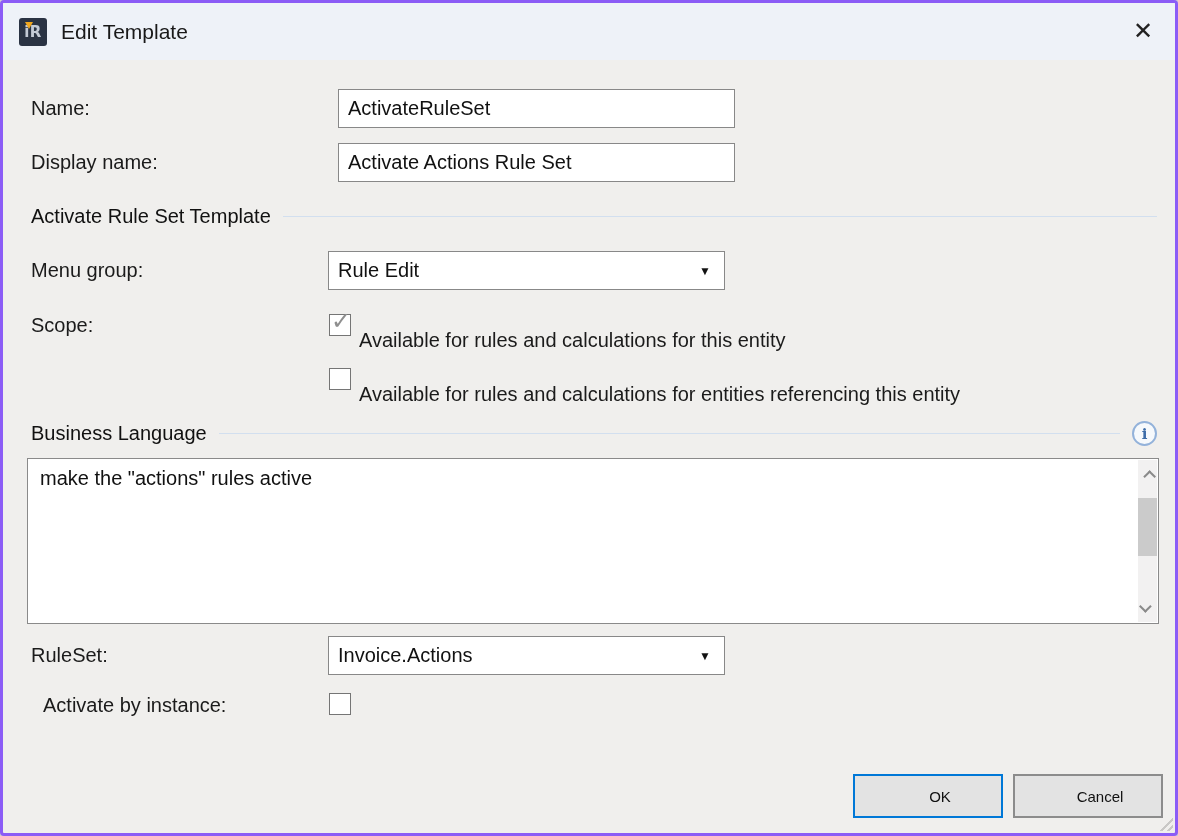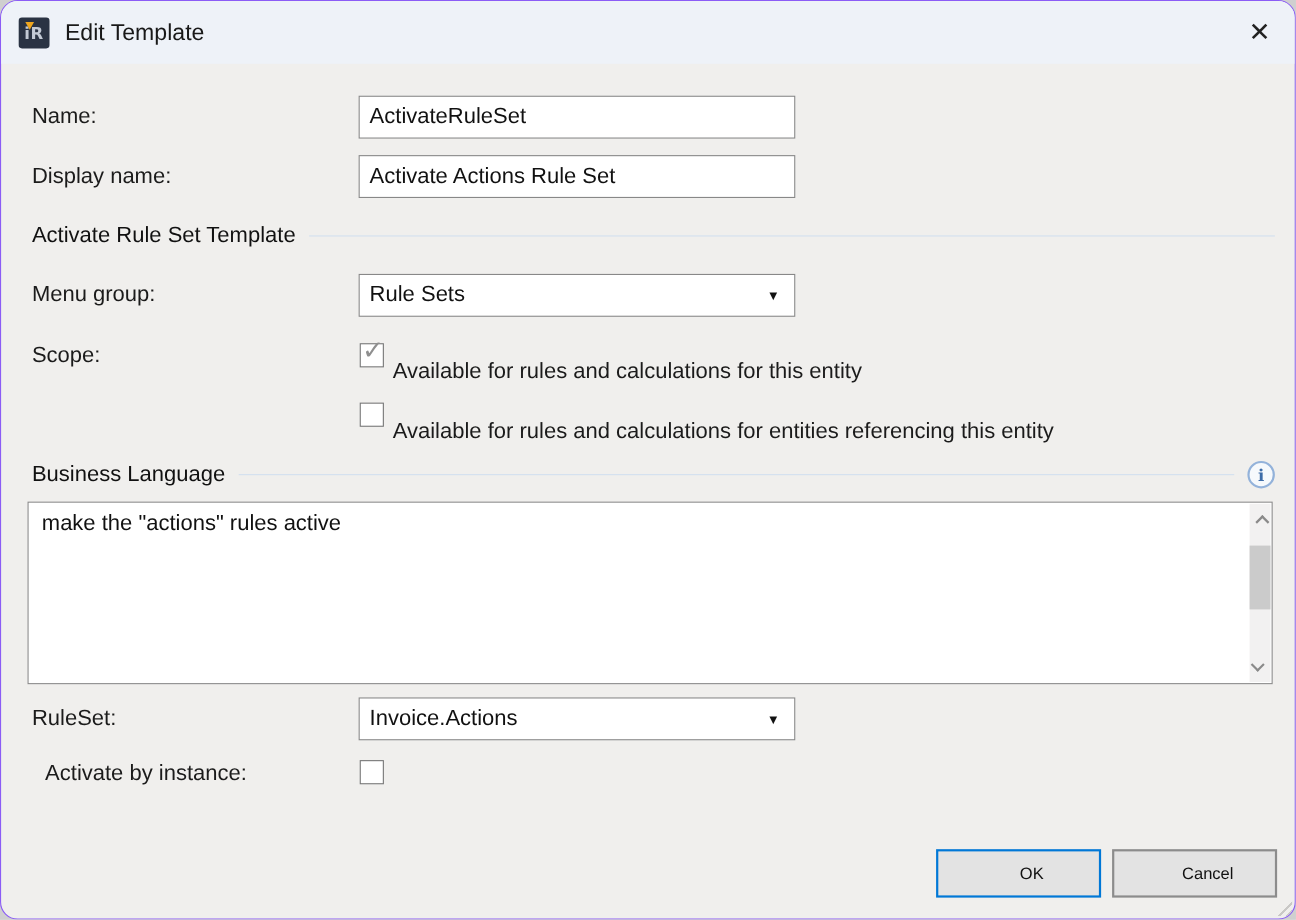--- a/index.html
+++ b/index.html
@@ -1,22 +1,22 @@
 <!DOCTYPE html>
 <html><head>
 <meta charset="utf-8">
 <style>
   * { margin:0; padding:0; box-sizing:border-box; }
   html,body { width:1178px; height:836px; font-family:"Liberation Sans","DejaVu Sans",sans-serif; background:#cfcfcf; }
 
   .window {
     position:relative; width:1178px; height:836px;
     background:#f0efed;
-    border:1px solid #8b5cf6;
-    border-radius:16px;
+    border:3px solid #8b5cf6;
+    border-radius:4px;
     overflow:hidden;
   }
 
   
   .titlebar {
     position:absolute; left:0; top:0; right:0; height:57px;
     background:#eef2f8;
     display:flex; align-items:center;
   }
   .app-logo {
@@ -37,21 +37,21 @@
   .title-text { margin-left:14px; font-size:21px; color:#191919; }
   .close-btn {
     position:absolute; right:10px; top:8px; width:44px; height:40px;
     display:flex; align-items:center; justify-content:center;
     font-size:24px; font-weight:300; color:#222; cursor:pointer;
   }
 
   
   .field-label { position:absolute; left:28px; font-size:20px; color:#1b1b1b; }
   .text-input {
-    position:absolute; left:325px; width:397px; height:39px;
+    position:absolute; left:335px; width:397px; height:39px;
     background:#ffffff; border:1px solid #888888;
     font-size:20px; color:#111; padding:0 9px;
     display:flex; align-items:center; white-space:nowrap; overflow:hidden;
   }
   .dropdown {
     position:absolute; left:325px; width:397px; height:39px;
     background:#ffffff; border:1px solid #888888;
     font-size:20px; color:#111; padding:0 9px;
     display:flex; align-items:center; cursor:pointer;
   }
@@ -150,21 +150,21 @@
   <div class="field-label" style="top:148px;">Display name:</div>
   <div class="text-input" style="top:140px;">Activate Actions Rule Set</div>
 
   <div class="section-header" style="top:202px;">
     <span class="section-title">Activate Rule Set Template</span>
     <span class="section-line"></span>
   </div>
 
   <div class="field-label" style="top:256px;">Menu group:</div>
   <div class="dropdown" style="top:248px;">
-    <span class="dd-value">Rule Sets</span>
+    <span class="dd-value">Rule Edit</span>
     <span class="dd-arrow">▼</span>
   </div>
 
   <div class="field-label" style="top:311px;">Scope:</div>
   <div class="checkbox" style="left:326px; top:311px;">
     <span class="check-glyph">✓</span>
   </div>
   <div class="check-label" style="top:310px;">Available for rules and calculations for this entity</div>
 
   <div class="checkbox unchecked" style="left:326px; top:365px;">

